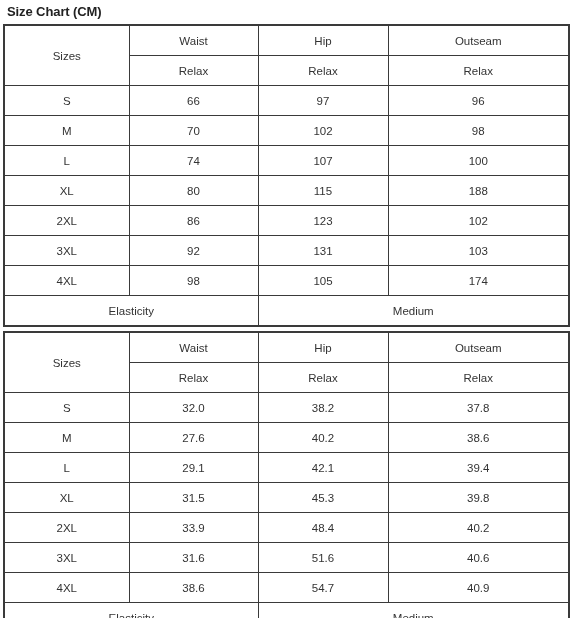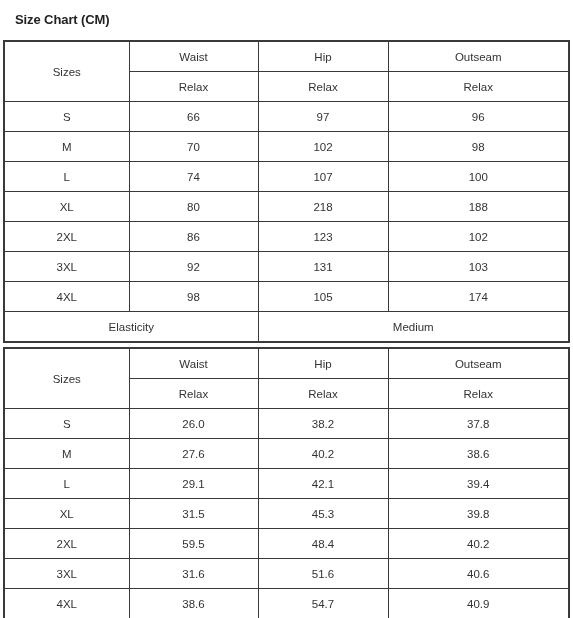--- a/index.html
+++ b/index.html
@@ -18,21 +18,21 @@
     width: 573px;
     box-sizing: border-box;
     padding: 0 3px;
   }
   .chart-title {
     font-size: 13px;
     font-weight: bold;
     color: #222222;
     line-height: 15px;
     padding: 0 0 1px 0;
-    margin: 12px;
+    margin: 4px;
     letter-spacing: -0.1px;
   }
   table.size-table {
     width: 565px;
     border-collapse: collapse;
     table-layout: fixed;
     border: 2px solid #3a3a3a;
     background: #ffffff;
   }
   table.size-table td {
@@ -94,21 +94,21 @@
         </tr>
         <tr>
           <td>L</td>
           <td>74</td>
           <td>107</td>
           <td>100</td>
         </tr>
         <tr>
           <td>XL</td>
           <td>80</td>
-          <td>218</td>
+          <td>115</td>
           <td>188</td>
         </tr>
         <tr>
           <td>2XL</td>
           <td>86</td>
           <td>123</td>
           <td>102</td>
         </tr>
         <tr>
           <td>3XL</td>
@@ -149,21 +149,21 @@
           <td>Outseam</td>
         </tr>
         <tr>
           <td>Relax</td>
           <td>Relax</td>
           <td>Relax</td>
         </tr>
 
         <tr>
           <td>S</td>
-          <td>26.0</td>
+          <td>32.0</td>
           <td>38.2</td>
           <td>37.8</td>
         </tr>
         <tr>
           <td>M</td>
           <td>27.6</td>
           <td>40.2</td>
           <td>38.6</td>
         </tr>
         <tr>
@@ -173,21 +173,21 @@
           <td>39.4</td>
         </tr>
         <tr>
           <td>XL</td>
           <td>31.5</td>
           <td>45.3</td>
           <td>39.8</td>
         </tr>
         <tr>
           <td>2XL</td>
-          <td>59.5</td>
+          <td>33.9</td>
           <td>48.4</td>
           <td>40.2</td>
         </tr>
         <tr>
           <td>3XL</td>
           <td>31.6</td>
           <td>51.6</td>
           <td>40.6</td>
         </tr>
         <tr>

